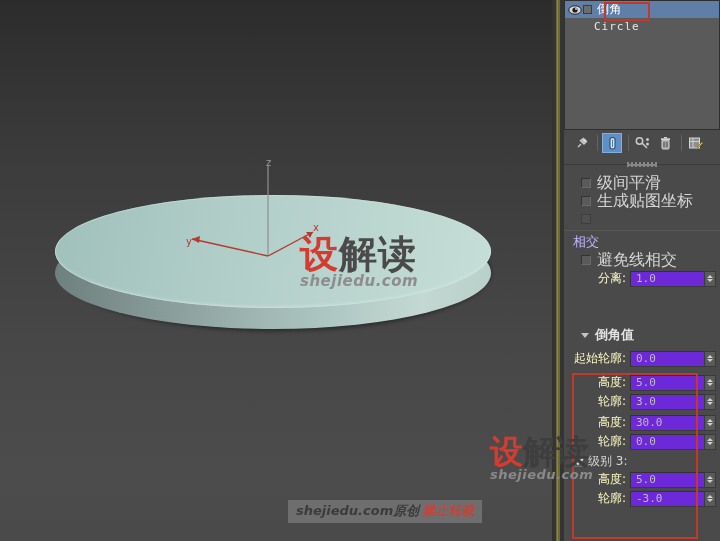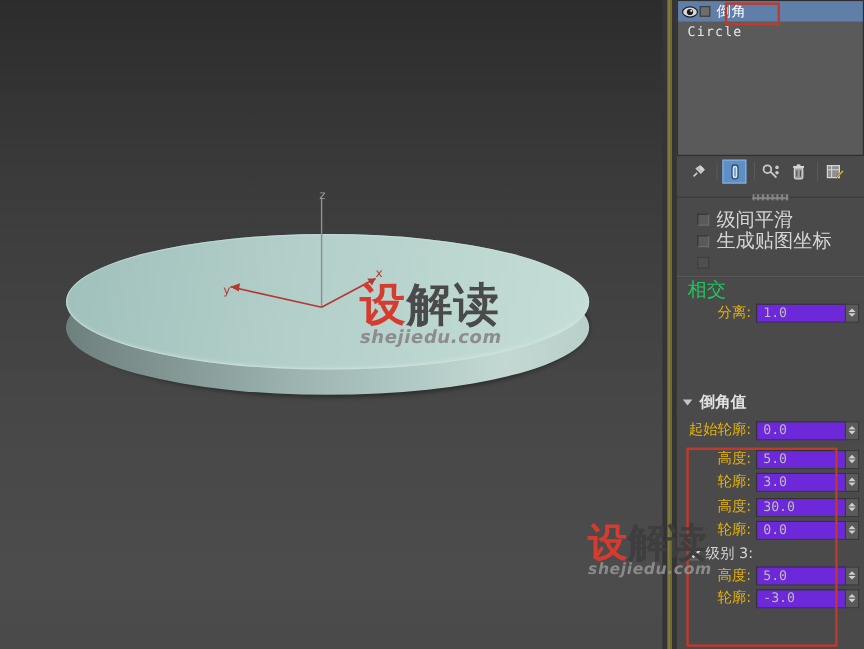--- a/index.html
+++ b/index.html
@@ -130,21 +130,21 @@
   .tgl-box {
     width: 9px; height: 9px;
     background: #6d6d6d; border: 1px solid #3c3c3c;
     margin-right: 5px;
   }
   .stack-label {
     font-family: "DejaVu Sans", sans-serif;
     font-size: 12px; color: #ffffff;
     letter-spacing: .5px;
   }
-  .stack-row.child { padding-left: 8px; text-align: right; }
+  .stack-row.child { padding-left: 29px; text-align: right; }
   .stack-row.child .stack-label {
     font-family: "DejaVu Sans Mono", monospace;
     font-size: 11px; color: #e6e6e6; letter-spacing: 1px;
   }
   
   #anno-top {
     position: absolute; left: 39px; top: 1px;
     width: 46px; height: 19px;
     border: 2px solid #c0392b;
     pointer-events: none;
@@ -204,31 +204,31 @@
     position: absolute; left: 1px; top: 0px;
     width: 6px; height: 3px;
     border-left: 2px solid #d8d8d8; border-bottom: 2px solid #d8d8d8;
     transform: rotate(-45deg);
   }
   .chk-lbl { font-size: 16px; color: #d5d5d5; }
   .chk-row.dim .chk-lbl { color: #6f6f6f; }
   .chk-row.dim .chk { background: #4f4f4f; border-color: #3e3e3e; }
 
   .grp-title {
-    font-size: 16px; color: #22c55e;
+    font-size: 13px; color: #c4b5fd;
     padding-left: 9px; height: 18px; line-height: 18px;
   }
   .sep-line { height: 1px; background: #393939; border-bottom: 1px solid #585858; margin: 2px 0; }
 
   
   .spin-row {
     display: flex; align-items: center; justify-content: flex-end;
     height: 19px; padding-right: 4px;
   }
-  .spin-lbl { font-size: 12px; color: #eab308; margin-right: 4px; white-space: nowrap; }
+  .spin-lbl { font-size: 12px; color: #fef9c3; margin-right: 4px; white-space: nowrap; }
   .spin-field {
     width: 75px; height: 16px;
     background: #6d28d9;
     border: 1px solid #3a3a3a;
     border-top-color: #323232; border-left-color: #323232;
     display: flex; align-items: center;
     padding-left: 5px;
     font-family: "DejaVu Sans Mono", monospace;
     font-size: 11px; color: #bdbdbd;
   }
@@ -242,21 +242,21 @@
   .spin-arrows i {
     display: block; width: 0; height: 0;
     border-left: 3px solid transparent; border-right: 3px solid transparent;
   }
   .spin-arrows i.up { border-bottom: 3px solid #d0d0d0; margin-bottom: 1px; }
   .spin-arrows i.dn { border-top: 3px solid #d0d0d0; }
 
   
   .rollout-hdr {
     display: flex; align-items: center;
-    height: 20px; padding-left: 5px;
+    height: 20px; padding-left: 17px;
     background: #4a4a4a;
   }
   .rollout-hdr .tri {
     width: 0; height: 0;
     border-left: 4px solid transparent; border-right: 4px solid transparent;
     border-top: 5px solid #c4c4c4;
     margin-right: 6px;
   }
   .rollout-hdr .txt { font-size: 13px; font-weight: bold; color: #e2e2e2; }
 
@@ -321,20 +321,23 @@
       <text x="313" y="231" fill="#b33a32" font-size="10" font-family="DejaVu Sans, sans-serif">x</text>
     </svg>
 
     <div id="wm-main">
       <div class="big">
         <span class="c1">设</span><span class="c2">解读</span>
       </div>
       <div class="sub">shejiedu.com</div>
     </div>
 
+    <div id="wm-banner">
+      <span class="d">shejiedu.com原创</span><span class="r">禁止转载</span>
+    </div>
   </div>
 
   <div id="divider">
     <div class="olive"></div>
     <div class="olive-hi"></div>
   </div>
 
   <div id="panel">
 
     <div id="stack">
@@ -420,20 +423,24 @@
       </div>
 
       <div class="chk-row dim">
         <span class="chk"></span>
       </div>
 
       <div class="sep-line"></div>
 
       <div class="grp-title">相交</div>
 
+      <div class="chk-row">
+        <span class="chk"></span>
+        <span class="chk-lbl">避免线相交</span>
+      </div>
 
       <div class="spin-row">
         <span class="spin-lbl">分离:</span>
         <span class="spin-field">1.0</span>
         <span class="spin-arrows">
           <i class="up"></i>
             <i class="dn"></i>
         </span>
       </div>
     </div>

